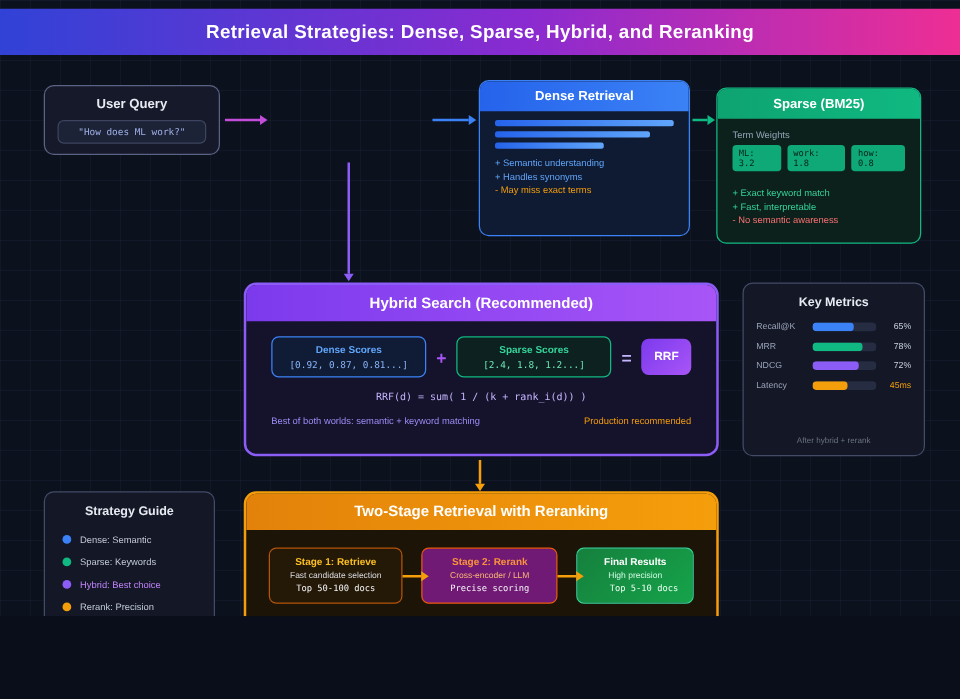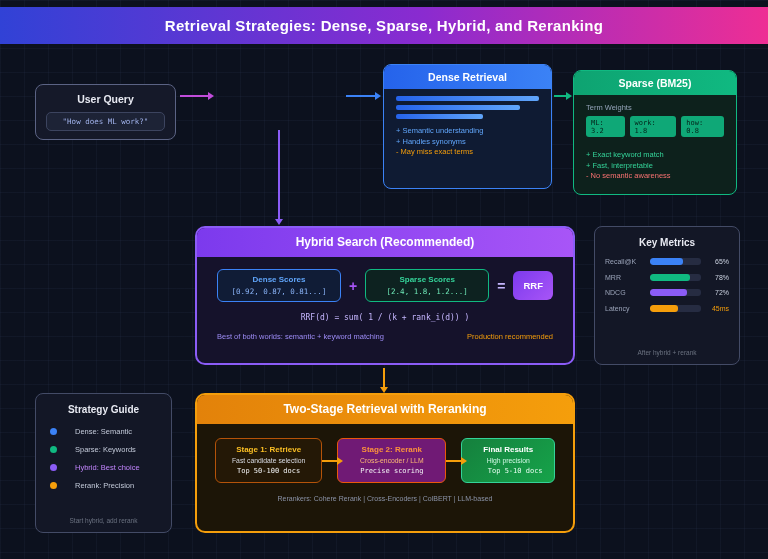--- a/index.html
+++ b/index.html
@@ -1,16 +1,16 @@
 <!DOCTYPE html>
 <html><head>
 <meta charset="utf-8">
 <style>
   html,body{margin:0;padding:0;background:#0a0e1a;}
-  #stage{position:relative;width:768px;height:559px;overflow:hidden;
+  #stage{position:relative;width:768px;height:493px;overflow:hidden;
     font-family:"Liberation Sans",sans-serif;color:#e8eaf2;
     background-color:#0c111e;
     background-image:
       linear-gradient(rgba(125,145,205,0.055) 1px, transparent 1px),
       linear-gradient(90deg, rgba(125,145,205,0.055) 1px, transparent 1px);
     background-size:24px 24px;}
   .mono{font-family:"DejaVu Sans Mono",monospace;}
   .abs{position:absolute;}
 
   
@@ -27,21 +27,21 @@
   .harrow::after{content:'';position:absolute;right:-6px;top:-3px;
     border-top:4px solid transparent;border-bottom:4px solid transparent;border-left:6px solid var(--c);}
   .varrow{position:absolute;width:2px;background:var(--c);}
   .varrow::after{content:'';position:absolute;bottom:-6px;left:-3px;
     border-left:4px solid transparent;border-right:4px solid transparent;border-top:6px solid var(--c);}
   .flowarrow{width:15px;height:2px;background:var(--c);position:relative;flex:0 0 auto;}
   .flowarrow::after{content:'';position:absolute;right:-6px;top:-3px;
     border-top:4px solid transparent;border-bottom:4px solid transparent;border-left:6px solid var(--c);}
 
   
-  #user-query{left:35px;top:84px;width:141px;height:56px;border:1.5px solid #5b6384;}
+  #user-query{left:35px;top:68px;width:141px;height:56px;border:1.5px solid #5b6384;}
   #user-query .t{margin-top:8px;text-align:center;font-size:10.5px;font-weight:bold;}
   #user-query .q{margin:7px 10px 0;background:#1d2336;border:1px solid #3c445f;border-radius:5px;
     padding:4px 0;text-align:center;font-size:7.5px;color:#9fb0e8;}
 
   
   #strategy-selection{left:217px;top:69px;width:126px;height:59px;border:1.5px solid #665f92;}
   #strategy-selection .t{margin-top:9px;text-align:center;font-size:10px;font-weight:bold;}
   #ss-dots{display:flex;justify-content:center;gap:14px;margin-top:8px;}
   .ss-opt{display:flex;flex-direction:column;align-items:center;gap:3px;}
   .dot{width:9px;height:9px;border-radius:50%;}
@@ -123,21 +123,21 @@
   #stage2 .sl1{color:#fdba74;} #final-results .sl1{color:#d1fae5;}
   .sl2{font-size:7px;margin-top:3px;color:#f3f4f6;}
   #final-results .sl2{color:#eafff3;padding-left:14px;}
   #rerankers-foot{margin-top:12px;text-align:center;font-size:7px;color:#8b93a8;}
 
   
   #guide-box{left:35px;top:393px;width:137px;height:140px;border:1px solid #434b66;border-radius:8px;
     background:#131726;box-sizing:border-box;}
   #guide-box .t{margin-top:10px;text-align:center;font-size:10px;font-weight:bold;}
   #guide-items{margin:12px 0 0 14px;}
-  .gitem{display:flex;align-items:center;gap:18px;margin-bottom:9px;}
+  .gitem{display:flex;align-items:center;gap:7px;margin-bottom:9px;}
   .glab{font-size:7.5px;color:#c2c9d8;}
   .glab.sel{color:#c084fc;}
 </style>
 </head>
 <body>
 
 <div id="stage">
 
   <div class="abs" id="top-banner">Retrieval Strategies: Dense, Sparse, Hybrid, and Reranking</div>
 

